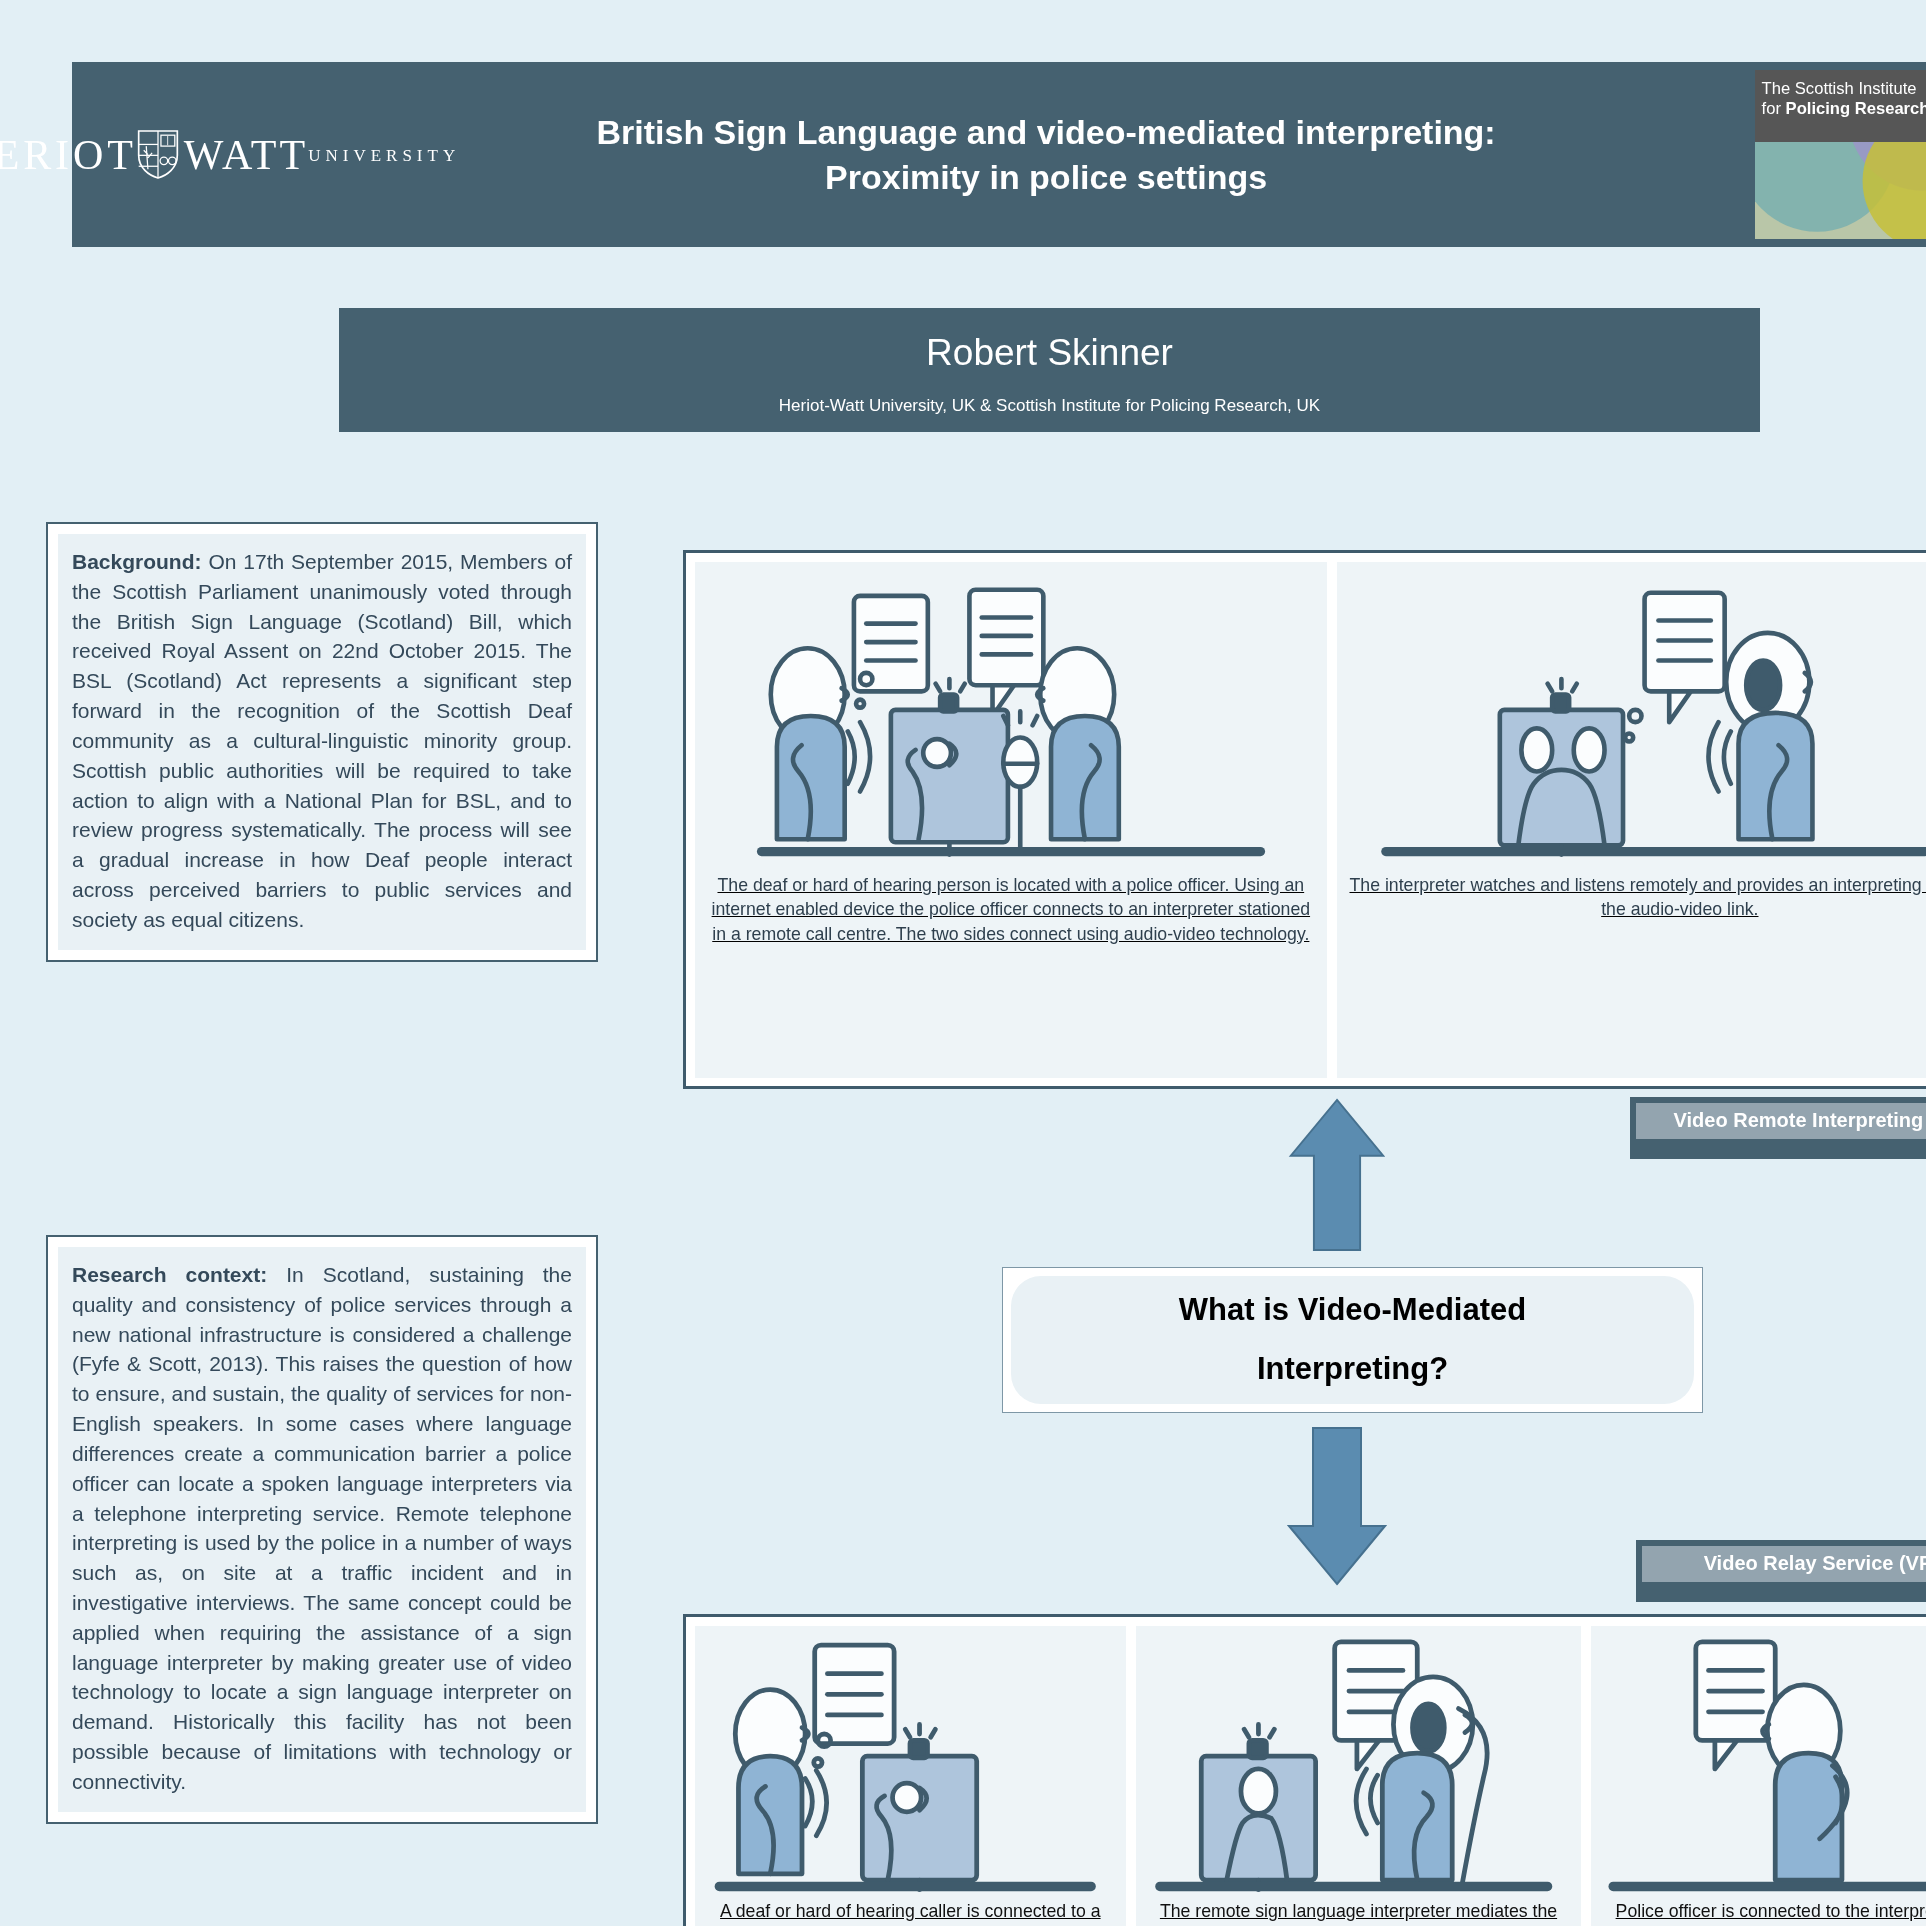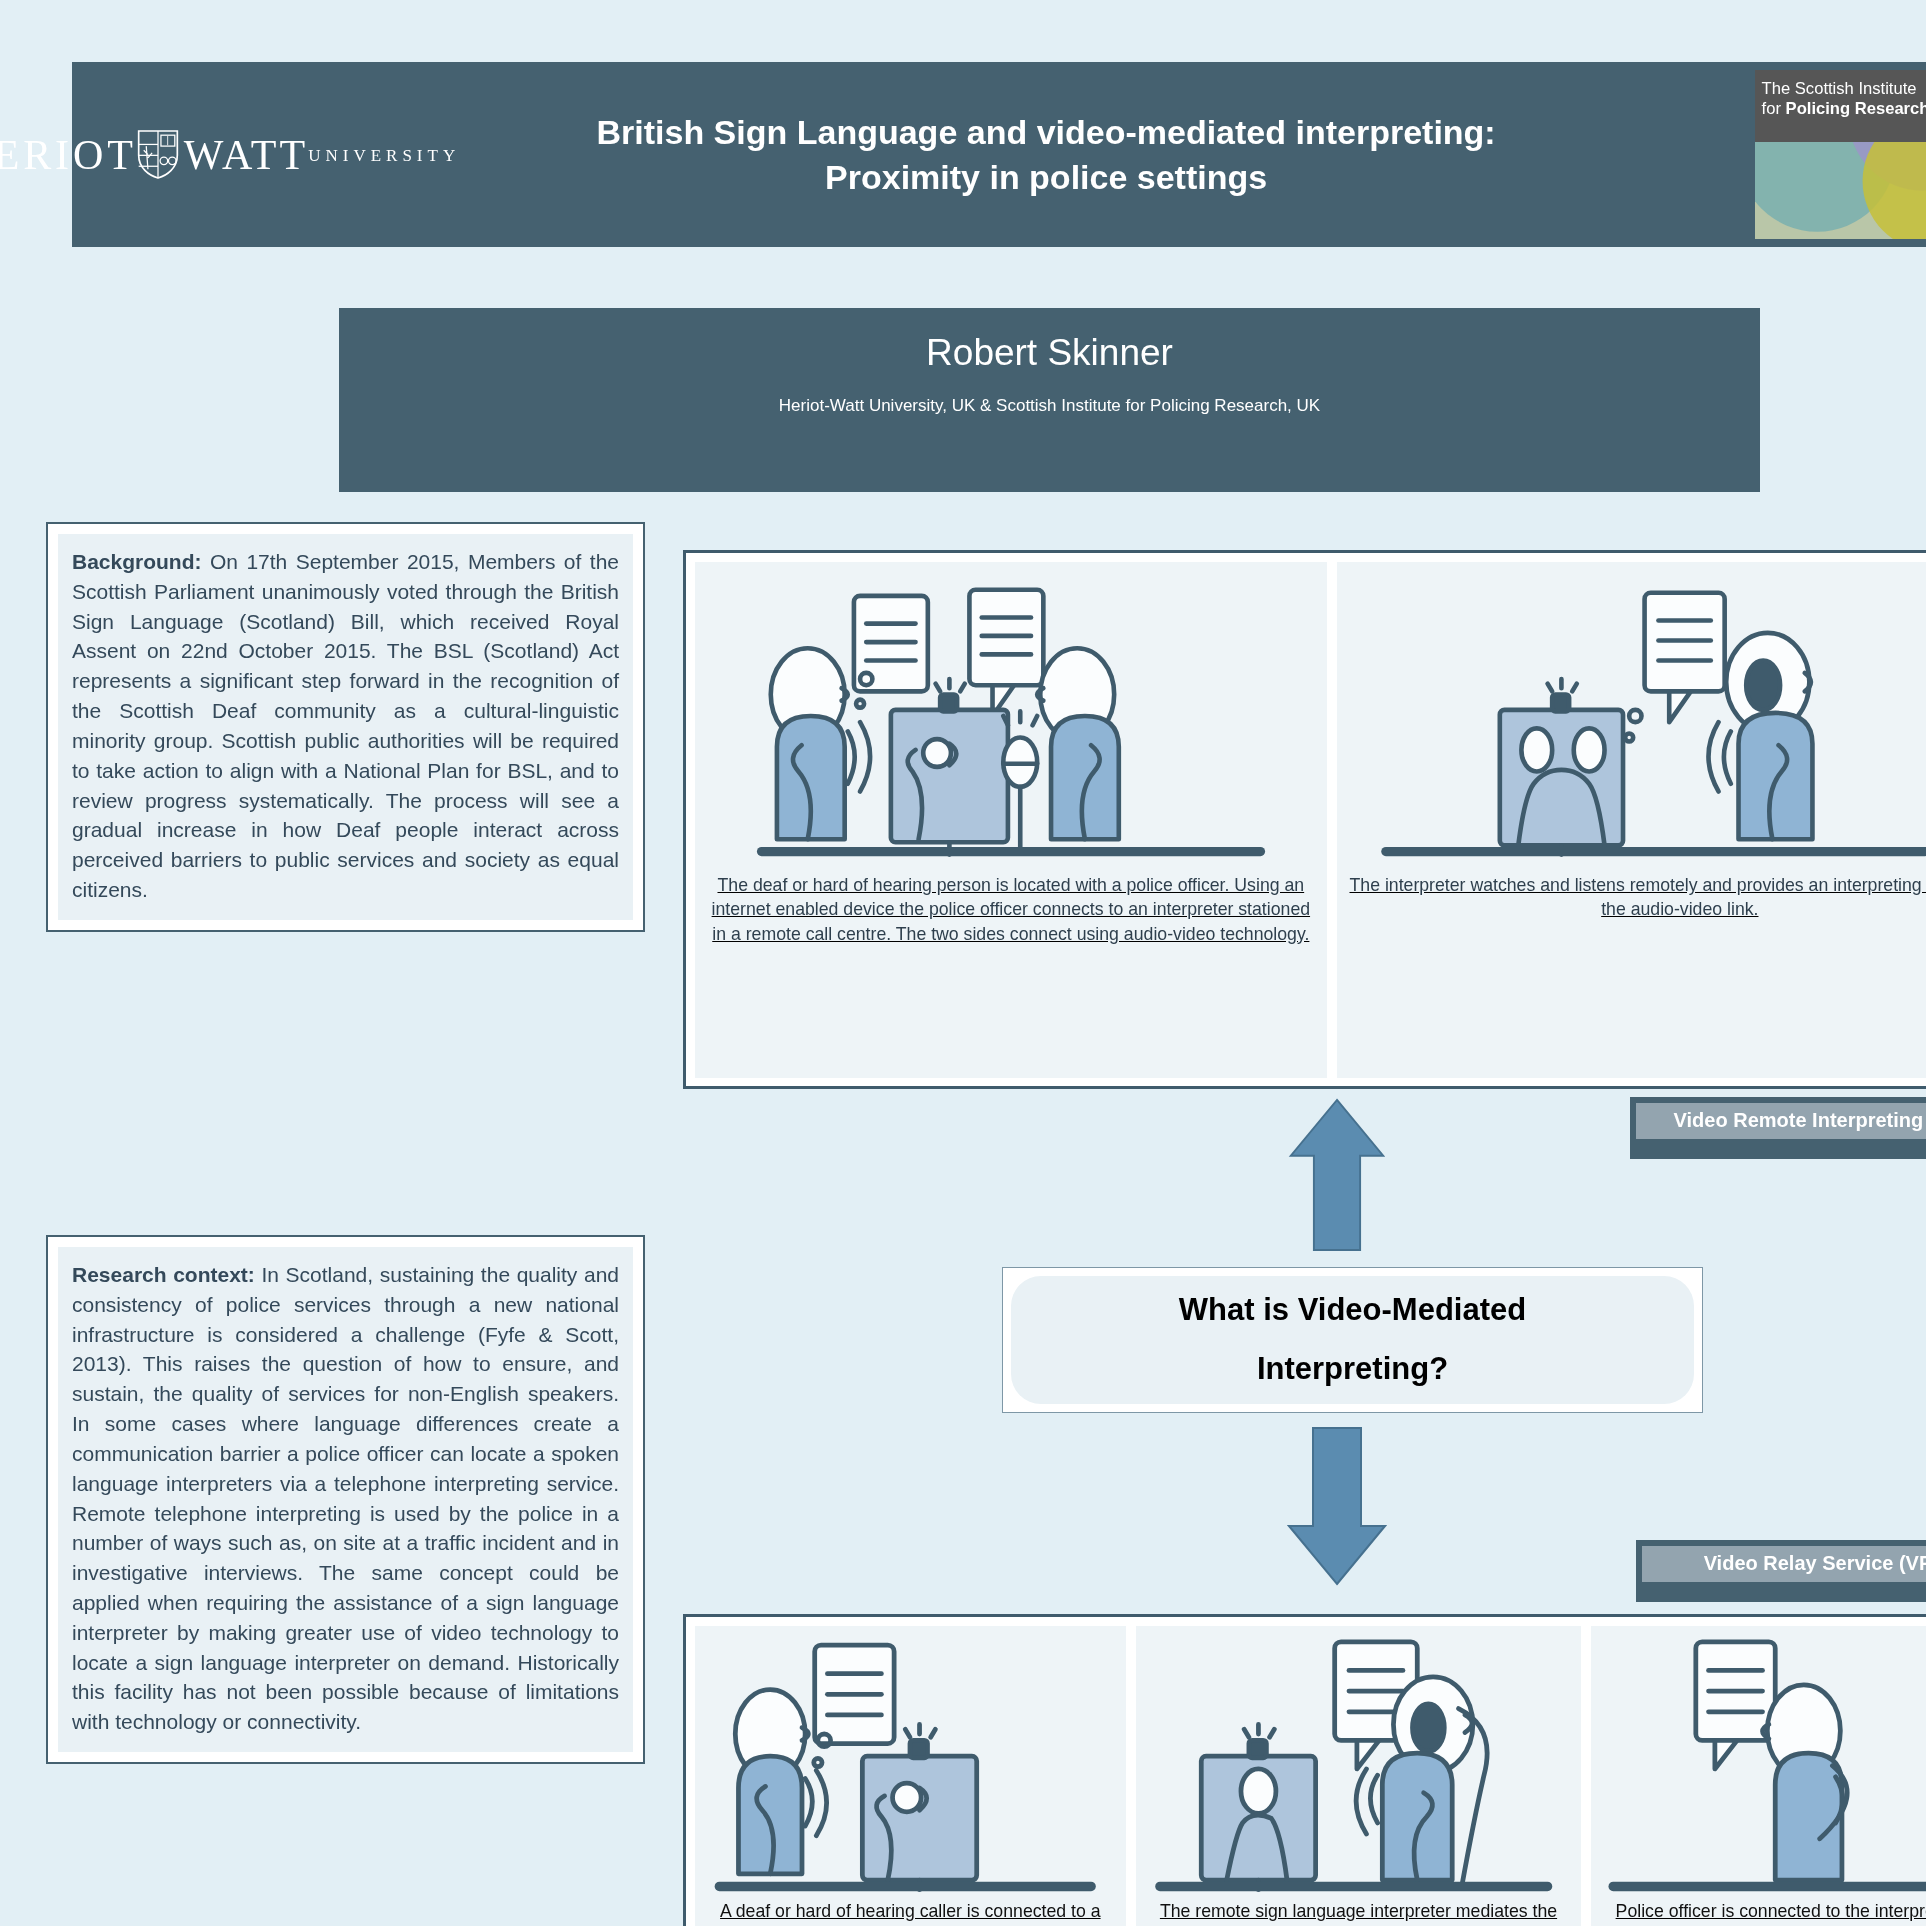--- a/index.html
+++ b/index.html
@@ -99,35 +99,35 @@
   }
   .sipr-band b { font-weight: bold; }
   .sipr-art { position: absolute; left:0; top:0; width:100%; height:100%; }
 
   
   .author-bar {
     position: absolute;
     left: 339px;
     top: 308px;
     width: 1421px;
-    height: 184px;
+    height: 124px;
     background: #456170;
     color: #ffffff;
     text-align: center;
     box-sizing: border-box;
     padding-top: 24px;
   }
   .author-name { font-size: 37px; font-weight: normal; }
   .author-affil { font-size: 17px; margin-top: 22.3px; }
 
   
   .lbox {
     position: absolute;
     left: 46px;
-    width: 599px;
+    width: 552px;
     box-sizing: border-box;
     border: 2.3px solid #456170;
     background: #ffffff;
     padding: 10px;
   }
   .lbox-inner {
     background: #e9f1f5;
     padding: 13px 14px 15.4px 14px;
   }
   .lbox p {

